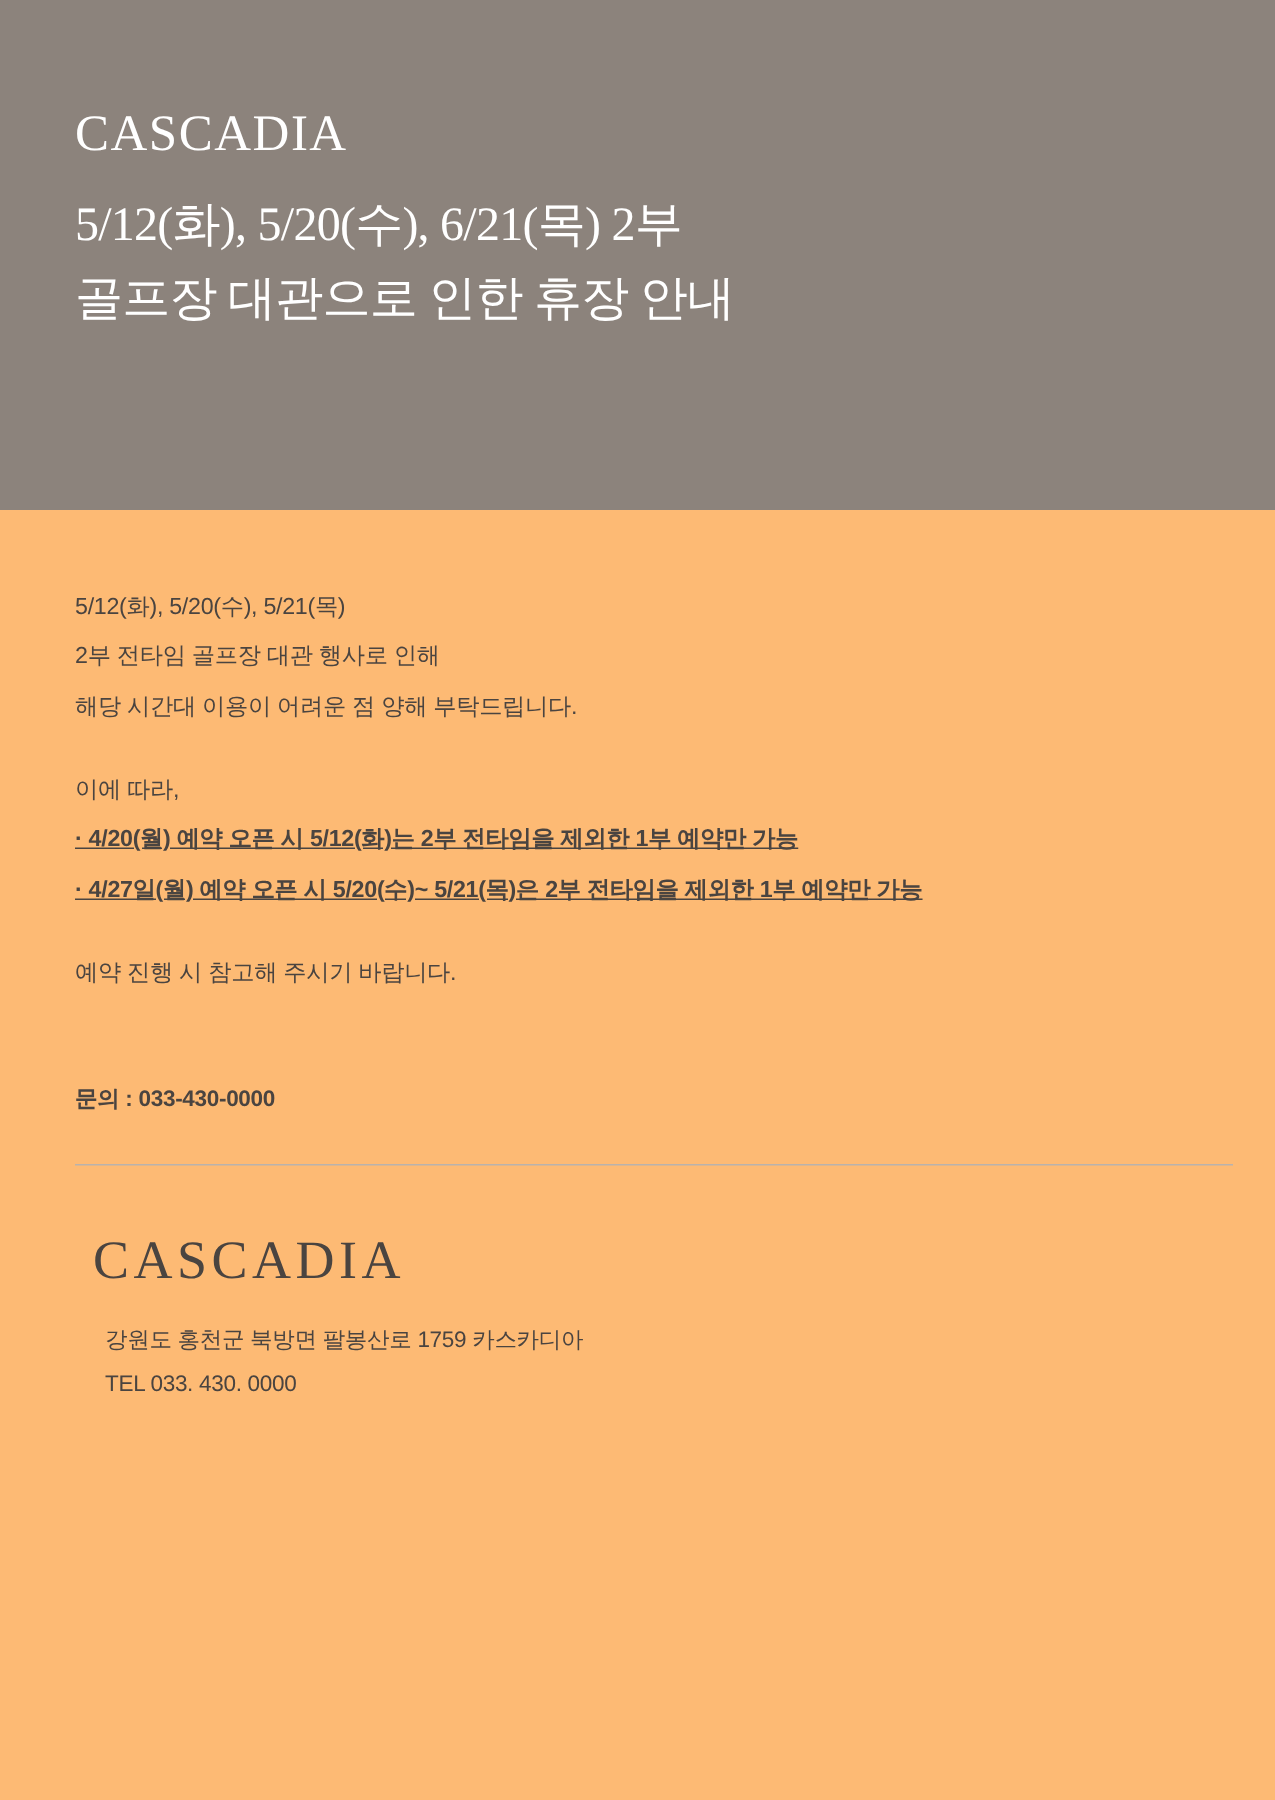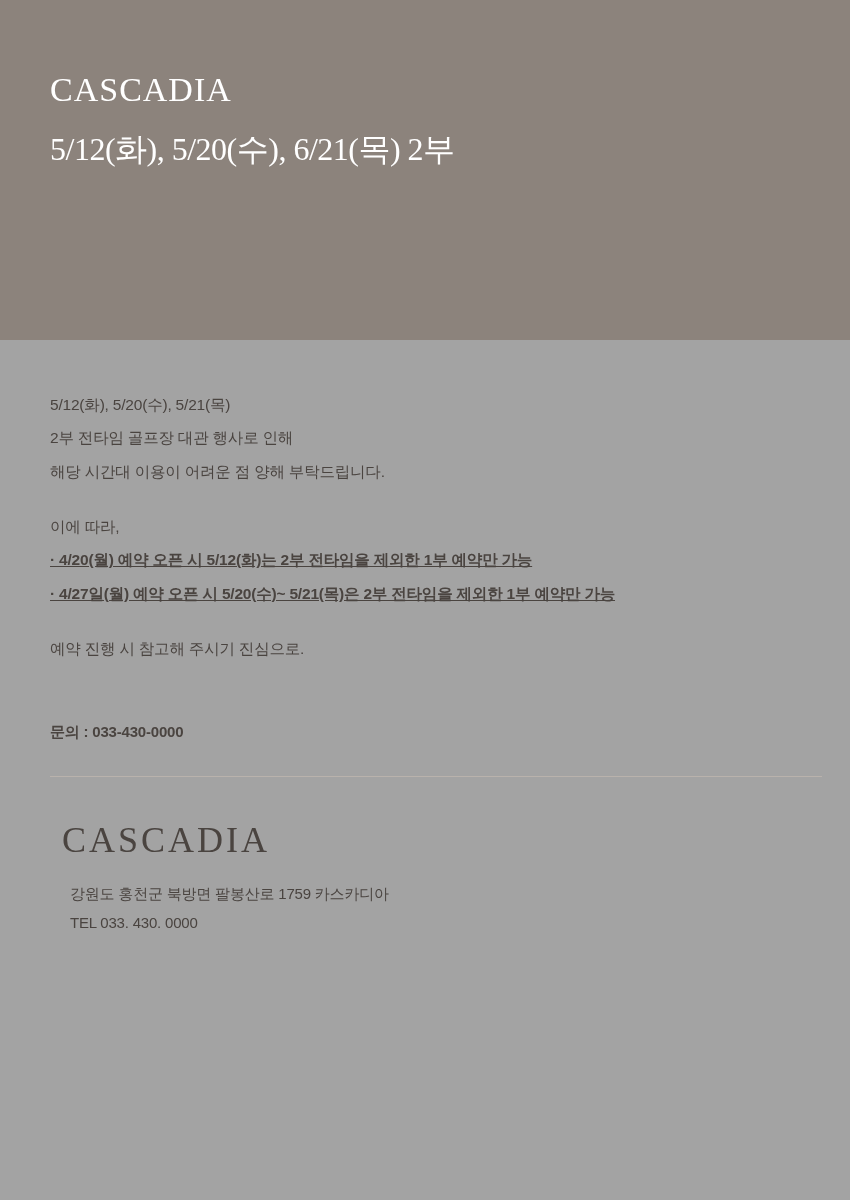--- a/index.html
+++ b/index.html
@@ -10,21 +10,21 @@
     width: 850px;
     height: 1200px;
     background: #ffffff;
     font-family: "Liberation Sans", sans-serif;
     overflow: hidden;
   }
   .page {
     position: relative;
     width: 850px;
     height: 1200px;
-    background: #a3a3a3;
+    background: #fdba74;
   }
   
   .header {
     box-sizing: border-box;
     width: 850px;
     height: 340px;
     background: #8c837c;
     padding: 70px 50px 0 50px;
   }
   .header-brand {
@@ -99,41 +99,42 @@
   }
 </style>
 </head>
 <body>
 
 <div class="page">
 
   <div class="header">
     <div class="header-brand">CASCADIA</div>
     <div class="header-line">5/12(화),  5/20(수), 6/21(목) 2부</div>
+    <div class="header-line">골프장 대관으로 인한 휴장 안내</div>
   </div>
 
   <div class="body-wrap">
 
     <div>
       <p class="para">5/12(화), 5/20(수), 5/21(목)</p>
       <p class="para">2부 전타임 골프장 대관 행사로 인해</p>
       <p class="para">해당 시간대 이용이 어려운 점 양해 부탁드립니다.</p>
     </div>
 
     <div class="spacer-sm"></div>
 
     <div>
       <p class="para">이에 따라,</p>
       <p class="para bold">· 4/20(월) 예약 오픈 시 5/12(화)는 2부 전타임을 제외한 1부 예약만 가능</p>
       <p class="para bold">· 4/27일(월) 예약 오픈 시 5/20(수)~ 5/21(목)은 2부 전타임을 제외한 1부 예약만 가능</p>
     </div>
 
     <div class="spacer-sm"></div>
 
-    <p class="para">예약 진행 시 참고해 주시기 진심으로.</p>
+    <p class="para">예약 진행 시 참고해 주시기 바랍니다.</p>
 
     <div class="spacer-sm"></div>
 
 
     <div class="spacer-lg"></div>
 
     <p class="contact">문의 : 033-430-0000</p>
 
     <hr class="divider">
   </div>

